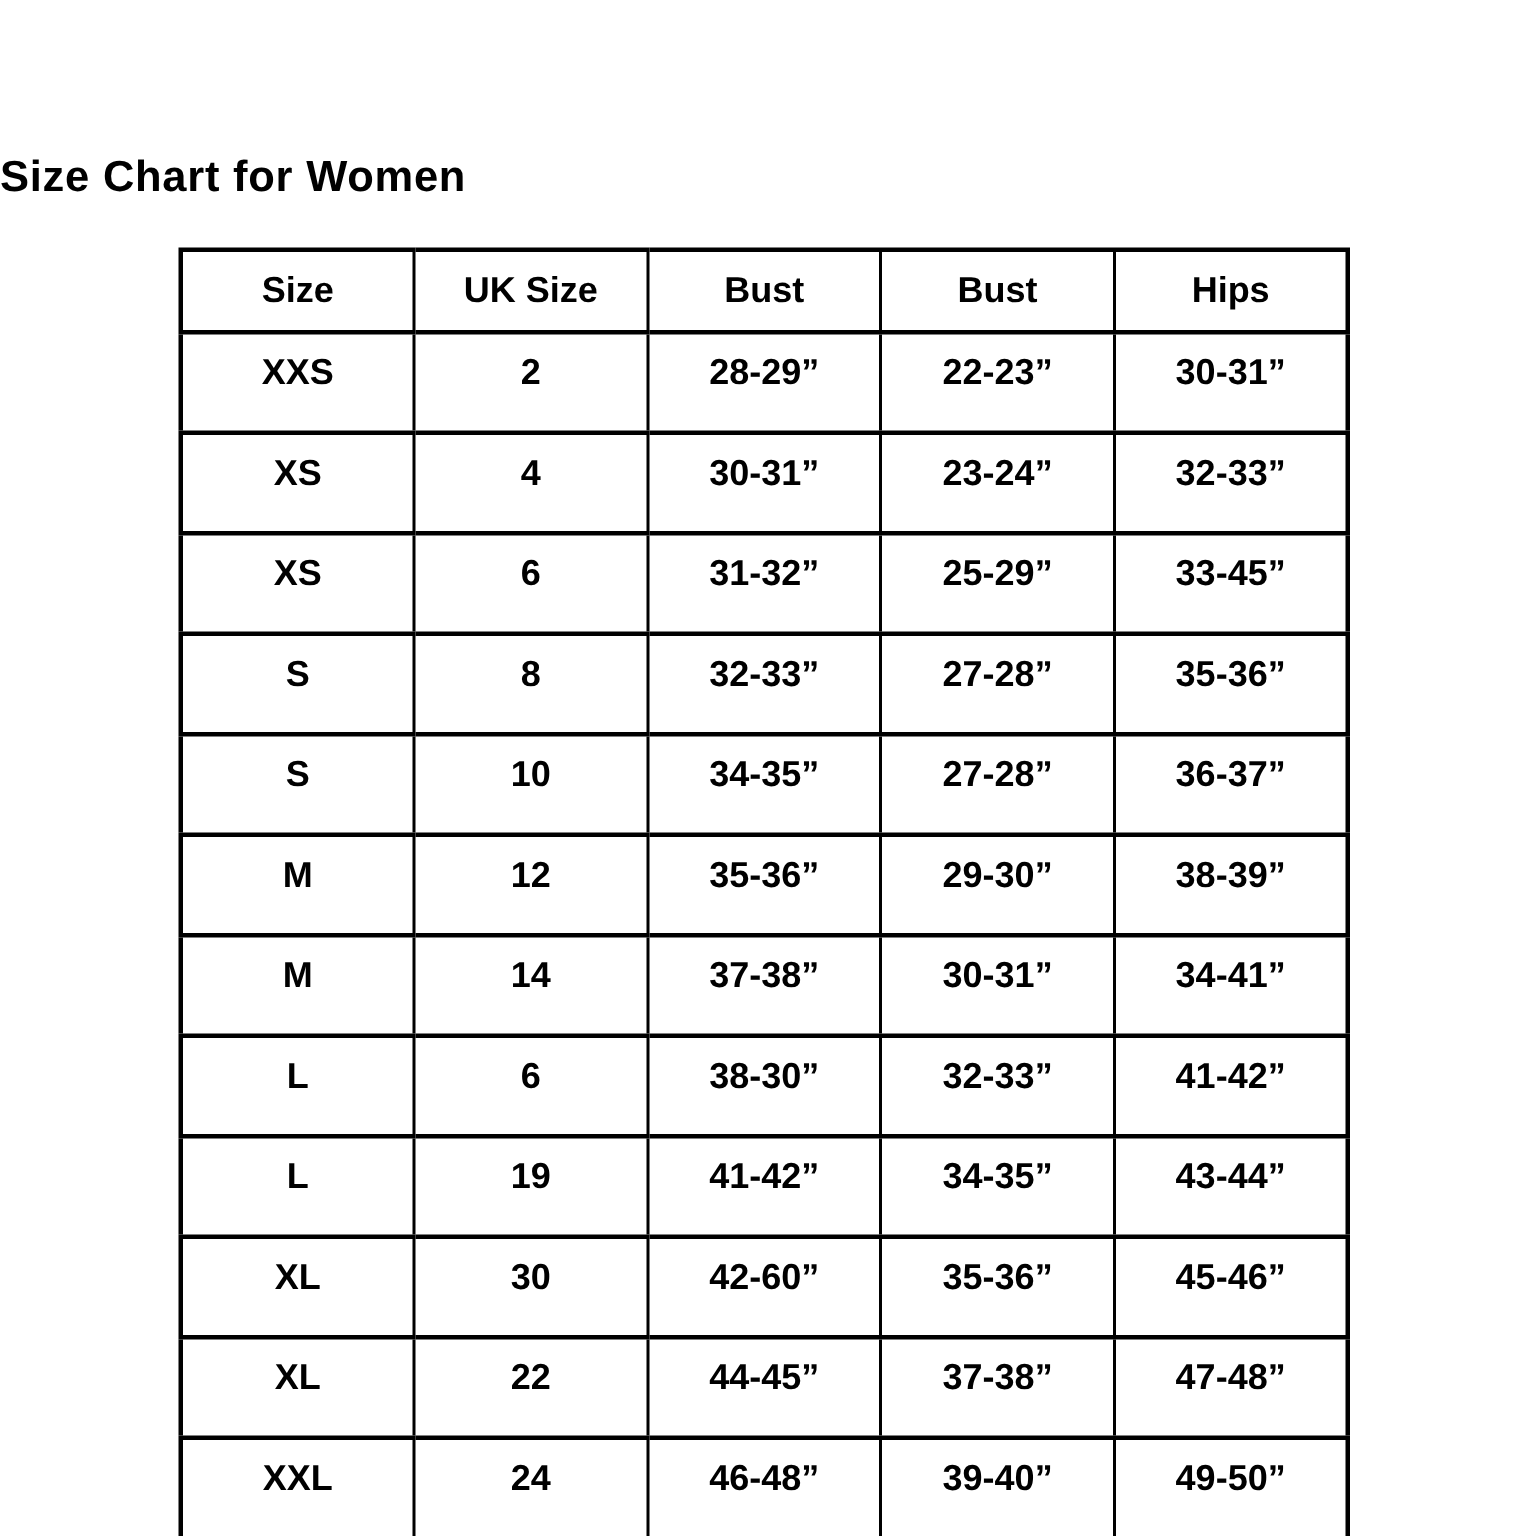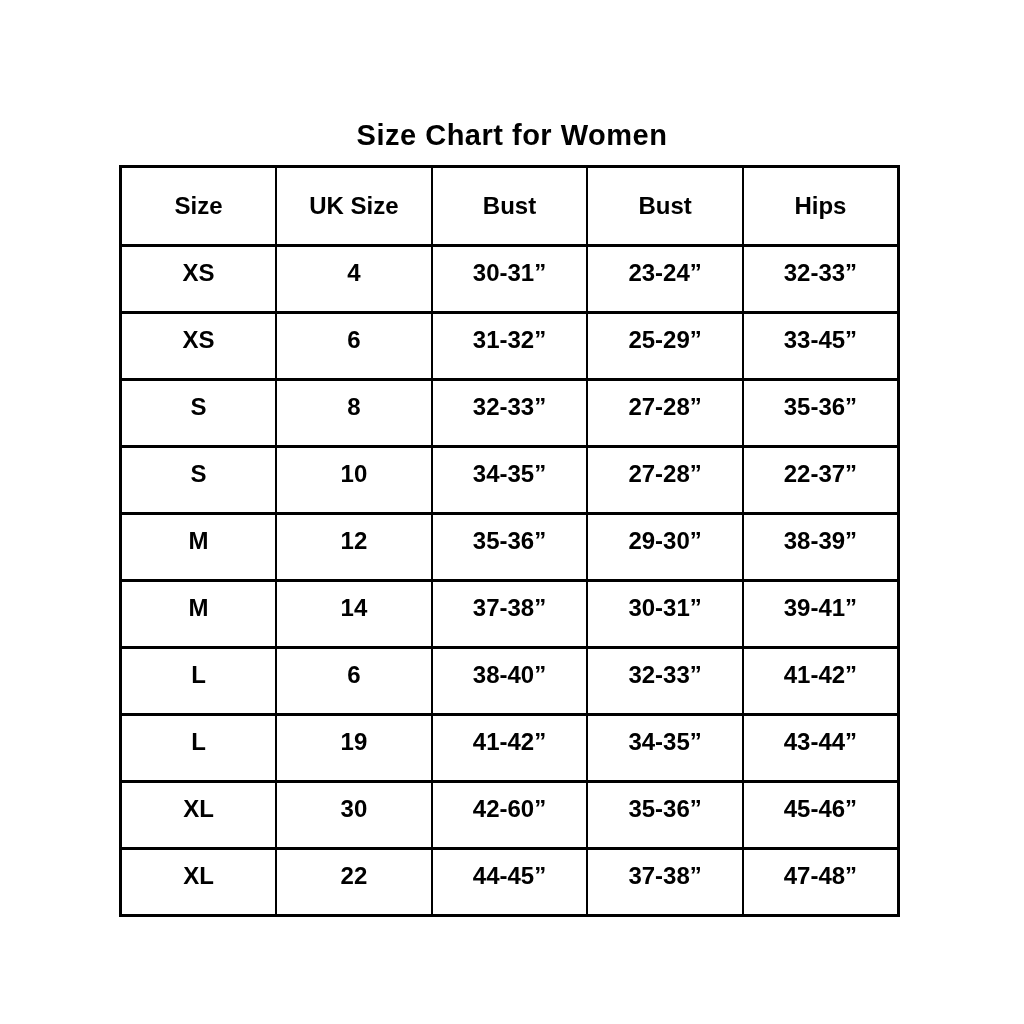--- a/index.html
+++ b/index.html
@@ -11,24 +11,24 @@
       position: relative;
       width: 1024px;
       height: 1024px;
       background: #ffffff;
       font-family: "Liberation Sans", sans-serif;
       color: #000000;
       overflow: hidden;
     }
     .chart-title {
       position: absolute;
-      top: 119px;
+      top: 102px;
       left: 0;
       width: 100%;
-      text-align: center;
+      text-align: left;
       font-size: 29px;
       font-weight: bold;
       letter-spacing: 0.5px;
       color: #000000;
     }
     table.size-chart {
       position: absolute;
       left: 119px;
       top: 165px;
       width: 781px;
@@ -45,21 +45,21 @@
       text-align: center;
       font-weight: bold;
       font-size: 24px;
       color: #000000;
       white-space: nowrap;
       overflow: hidden;
     }
     table.size-chart th {
       height: 52px;
       vertical-align: middle;
-      padding: 12px;
+      padding: 0;
     }
     table.size-chart td {
       height: 51px;
       vertical-align: middle;
       padding: 0 0 13px 0;
     }
     table.size-chart {
       border: 3px solid #000000;
     }
   </style>
@@ -75,20 +75,27 @@
       <tr>
         <th>Size</th>
         <th>UK Size</th>
         <th>Bust</th>
         <th>Bust</th>
         <th>Hips</th>
       </tr>
     </thead>
     <tbody>
         <tr>
+          <td>XXS</td>
+          <td>2</td>
+          <td>28-29”</td>
+          <td>22-23”</td>
+          <td>30-31”</td>
+        </tr>
+        <tr>
           <td>XS</td>
           <td>4</td>
           <td>30-31”</td>
           <td>23-24”</td>
           <td>32-33”</td>
         </tr>
         <tr>
           <td>XS</td>
           <td>6</td>
           <td>31-32”</td>
@@ -100,40 +107,40 @@
           <td>8</td>
           <td>32-33”</td>
           <td>27-28”</td>
           <td>35-36”</td>
         </tr>
         <tr>
           <td>S</td>
           <td>10</td>
           <td>34-35”</td>
           <td>27-28”</td>
-          <td>22-37”</td>
+          <td>36-37”</td>
         </tr>
         <tr>
           <td>M</td>
           <td>12</td>
           <td>35-36”</td>
           <td>29-30”</td>
           <td>38-39”</td>
         </tr>
         <tr>
           <td>M</td>
           <td>14</td>
           <td>37-38”</td>
           <td>30-31”</td>
-          <td>39-41”</td>
+          <td>34-41”</td>
         </tr>
         <tr>
           <td>L</td>
           <td>6</td>
-          <td>38-40”</td>
+          <td>38-30”</td>
           <td>32-33”</td>
           <td>41-42”</td>
         </tr>
         <tr>
           <td>L</td>
           <td>19</td>
           <td>41-42”</td>
           <td>34-35”</td>
           <td>43-44”</td>
         </tr>
@@ -144,16 +151,23 @@
           <td>35-36”</td>
           <td>45-46”</td>
         </tr>
         <tr>
           <td>XL</td>
           <td>22</td>
           <td>44-45”</td>
           <td>37-38”</td>
           <td>47-48”</td>
         </tr>
+        <tr>
+          <td>XXL</td>
+          <td>24</td>
+          <td>46-48”</td>
+          <td>39-40”</td>
+          <td>49-50”</td>
+        </tr>
       </tbody>
   </table>
 
 </div>
 
 </body></html>

